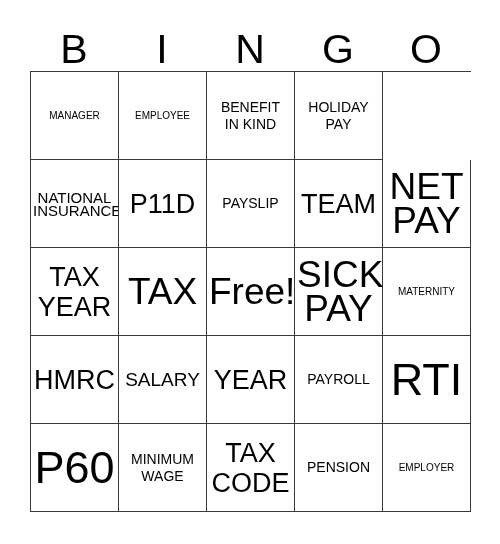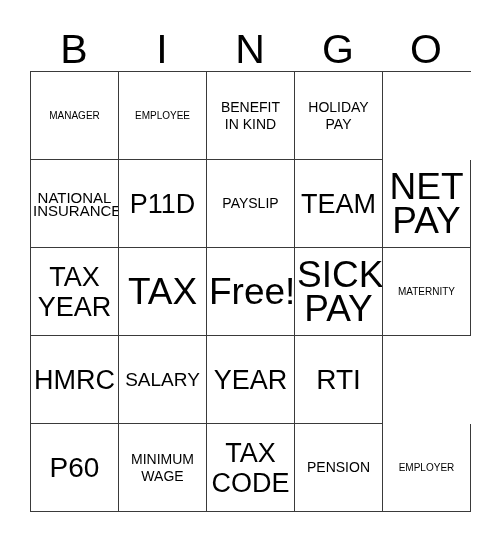--- a/index.html
+++ b/index.html
@@ -69,21 +69,21 @@
     white-space: pre-line;
     color: #000000;
   }
   
   .sz-xs .cell-text { font-size: 15px;  line-height: 13px; }
   .sz-s  .cell-text { font-size: 10px; line-height: 15px; }
   .sz-m  .cell-text { font-size: 14px; line-height: 17px; }
   .sz-l  .cell-text { font-size: 19px;  line-height: 22px; }
   .sz-xl .cell-text { font-size: 27px;  line-height: 30px; text-align: center; }
   .sz-xxl .cell-text { font-size: 37px; line-height: 34px; }
-  .sz-huge .cell-text { font-size: 28px; line-height: 39px; }
+  .sz-huge .cell-text { font-size: 45px; line-height: 39px; }
 </style>
 </head>
 <body>
 
 <div id="card">
 
   <div id="header-row">
       <div class="header-letter">B</div>
       <div class="header-letter">I</div>
       <div class="header-letter">N</div>
@@ -149,20 +149,23 @@
       <div class="grid-row">
         <div class="cell sz-xl">
           <span class="cell-text">HMRC</span>
         </div>
         <div class="cell sz-l">
           <span class="cell-text">SALARY</span>
         </div>
         <div class="cell sz-xl">
           <span class="cell-text">YEAR</span>
         </div>
+        <div class="cell sz-m">
+          <span class="cell-text">PAYROLL</span>
+        </div>
         <div class="cell sz-huge">
           <span class="cell-text">RTI</span>
         </div>
       </div>
       <div class="grid-row">
         <div class="cell sz-huge">
           <span class="cell-text">P60</span>
         </div>
         <div class="cell sz-m">
           <span class="cell-text">MINIMUM

